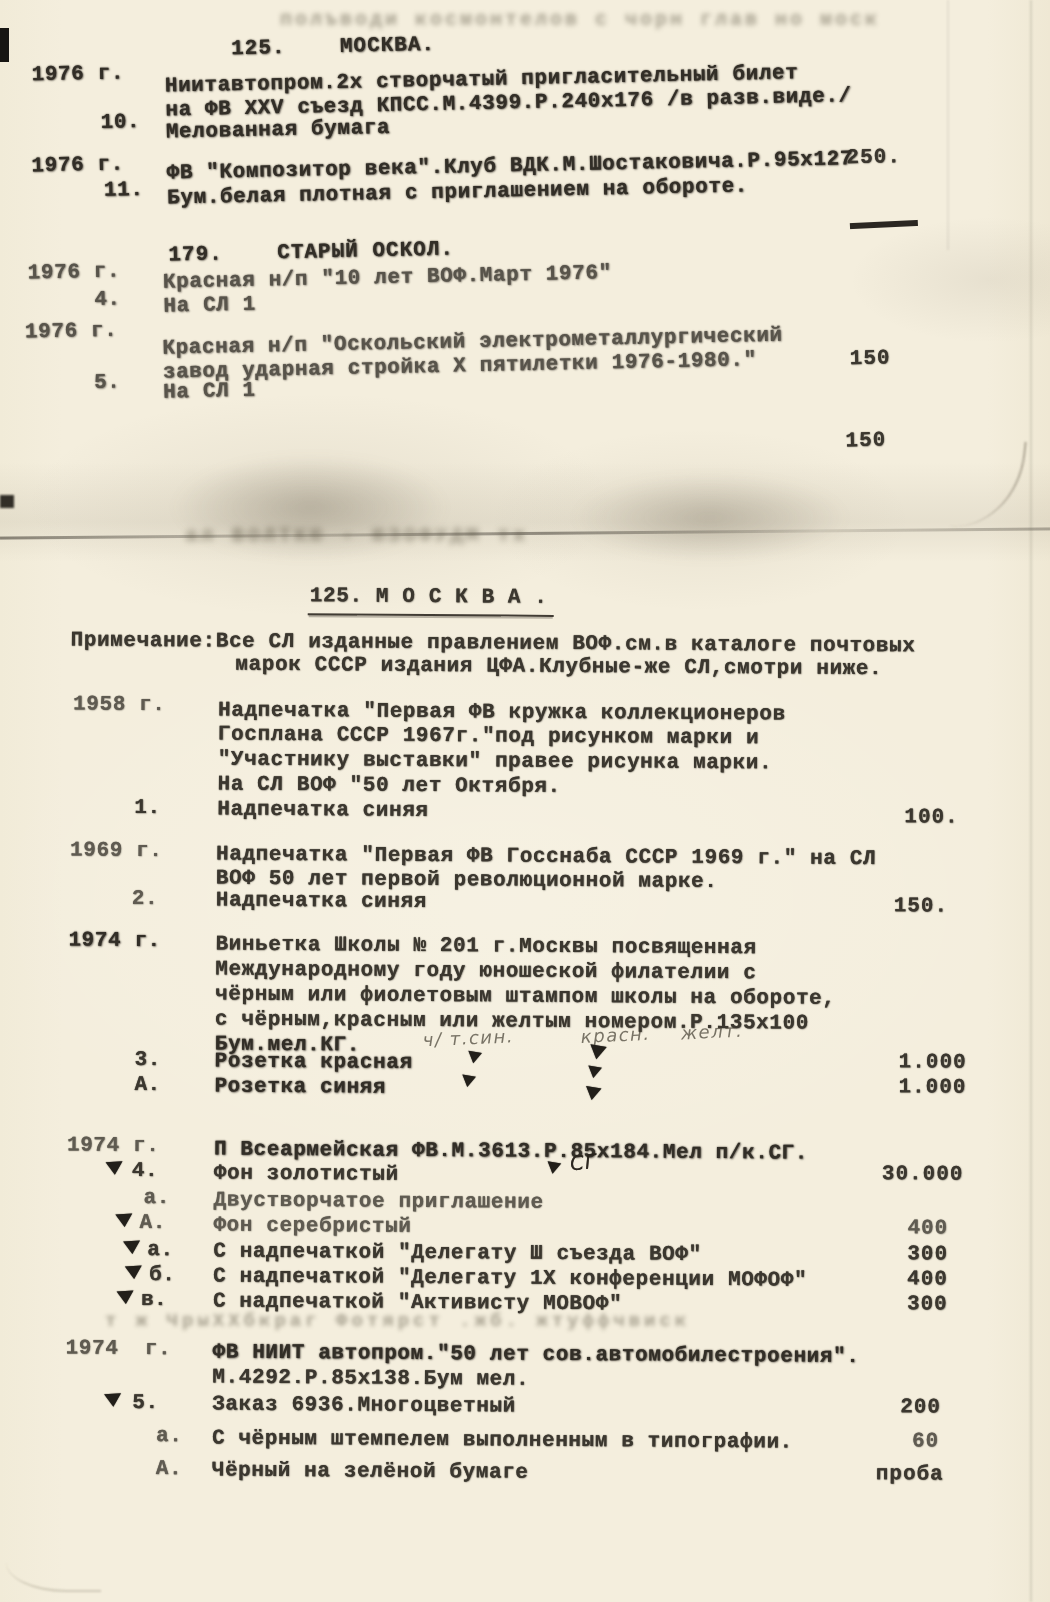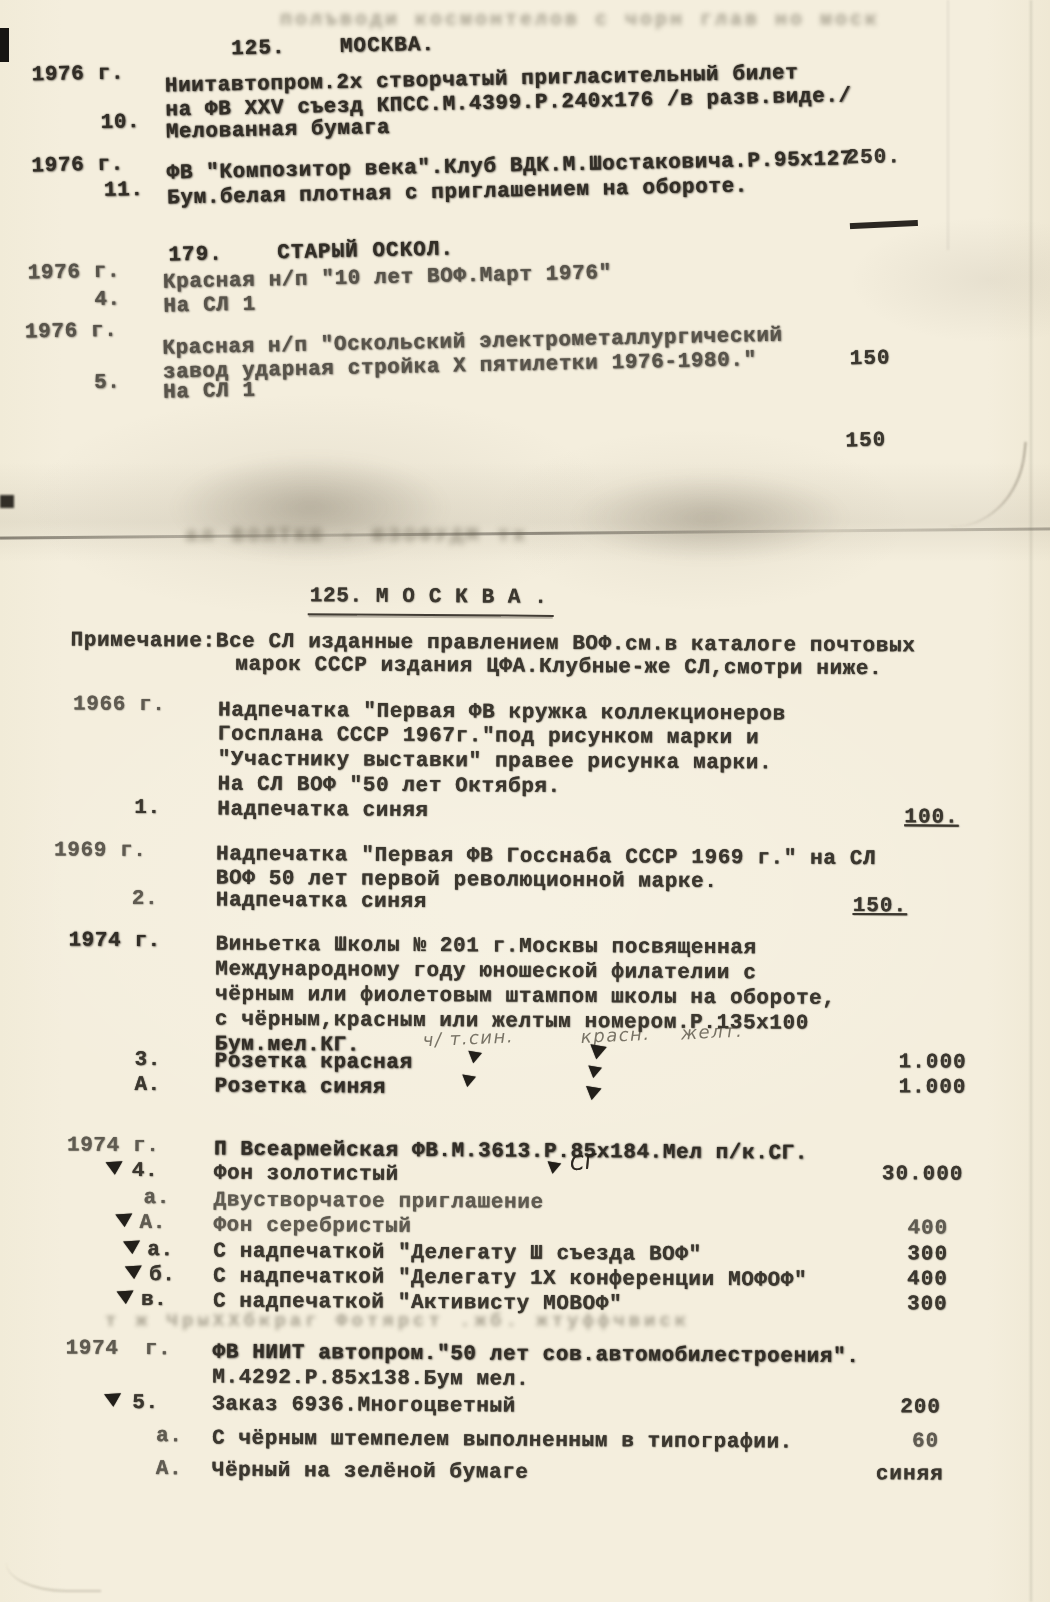--- a/index.html
+++ b/index.html
@@ -109,35 +109,35 @@
     <div class="tw smear faded" style="left:155px;top:385px;">На СЛ 1</div>
     <div class="tw price" style="left:836px;top:448px;">150</div>
   </div>
 
   <div id="frag2" class="frag">
     <div class="tw" style="left:312px;top:583px;"><span class="u">125. М О С К В А .</span></div>
 
     <div class="tw" style="left:75px;top:629px;">Примечание:Все СЛ изданные правлением ВОФ.см.в каталоге почтовых</div>
     <div class="tw" style="left:240px;top:652px;">марок СССР издания ЦФА.Клубные-же СЛ,смотри ниже.</div>
 
-    <div class="tw faded" style="left:78px;top:693px;">1966 г.</div>
+    <div class="tw faded" style="left:78px;top:693px;">1958 г.</div>
     <div class="tw" style="left:223px;top:698px;">Надпечатка "Первая ФВ кружка коллекционеров</div>
     <div class="tw" style="left:223px;top:722px;">Госплана СССР 1967г."под рисунком марки и</div>
     <div class="tw" style="left:223px;top:747px;">"Участнику выставки" правее рисунка марки.</div>
     <div class="tw" style="left:223px;top:772px;">На СЛ ВОФ "50 лет Октября.</div>
     <div class="tw" style="left:140px;top:796px;">1.</div>
     <div class="tw" style="left:223px;top:797px;">Надпечатка синяя</div>
-    <div class="tw price" style="left:910px;top:800px;text-decoration:underline;">100.</div>
-
-    <div class="tw faded" style="left:60px;top:839px;">1969 г.</div>
+    <div class="tw price" style="left:910px;top:800px;">100.</div>
+
+    <div class="tw faded" style="left:76px;top:839px;">1969 г.</div>
     <div class="tw" style="left:222px;top:842px;">Надпечатка "Первая ФВ Госснаба СССР 1969 г." на СЛ</div>
     <div class="tw" style="left:222px;top:866px;">ВОФ 50 лет первой революционной марке.</div>
     <div class="tw faded" style="left:138px;top:887px;">2.</div>
     <div class="tw" style="left:222px;top:888px;">Надпечатка синяя</div>
-    <div class="tw price" style="left:859px;top:889px;text-decoration:underline;">150.</div>
+    <div class="tw price" style="left:900px;top:889px;">150.</div>
 
     <div class="tw smear" style="left:75px;top:929px;">1974 г.</div>
     <div class="tw" style="left:222px;top:932px;">Виньетка Школы № 201 г.Москвы посвященная</div>
     <div class="tw" style="left:222px;top:957px;">Международному году юношеской филателии с</div>
     <div class="tw" style="left:222px;top:982px;">чёрным или фиолетовым штампом школы на обороте,</div>
     <div class="tw" style="left:222px;top:1007px;">с чёрным,красным или желтым номером.Р.135х100</div>
     <div class="tw smear" style="left:222px;top:1032px;">Бум.мел.КГ.</div>
     <div class="hand" style="left:430px;top:1024px;">ч/ т.син.</div>
     <div class="hand" style="left:588px;top:1020px;">красн.</div>
     <div class="hand" style="left:688px;top:1016px;">желт.</div>
@@ -185,16 +185,16 @@
     <div class="tw" style="left:222px;top:1365px;">М.4292.Р.85х138.Бум мел.</div>
     <span class="mk mk-item" style="left:116px;top:1390px;font-size:17px;">▼</span>
     <div class="tw" style="left:142px;top:1391px;">5.</div>
     <div class="tw" style="left:222px;top:1392px;">Заказ 6936.Многоцветный</div>
     <div class="tw price" style="left:910px;top:1390px;">200</div>
     <div class="tw faded" style="left:166px;top:1424px;">а.</div>
     <div class="tw" style="left:222px;top:1426px;">С чёрным штемпелем выполненным в типографии.</div>
     <div class="tw price faded" style="left:922px;top:1424px;">60</div>
     <div class="tw faded" style="left:166px;top:1457px;">А.</div>
     <div class="tw" style="left:222px;top:1458px;">Чёрный на зелёной бумаге</div>
-    <div class="tw price" style="left:886px;top:1457px;">синяя</div>
+    <div class="tw price" style="left:886px;top:1457px;">проба</div>
   </div>
 
 </div>
 
 </body></html>

